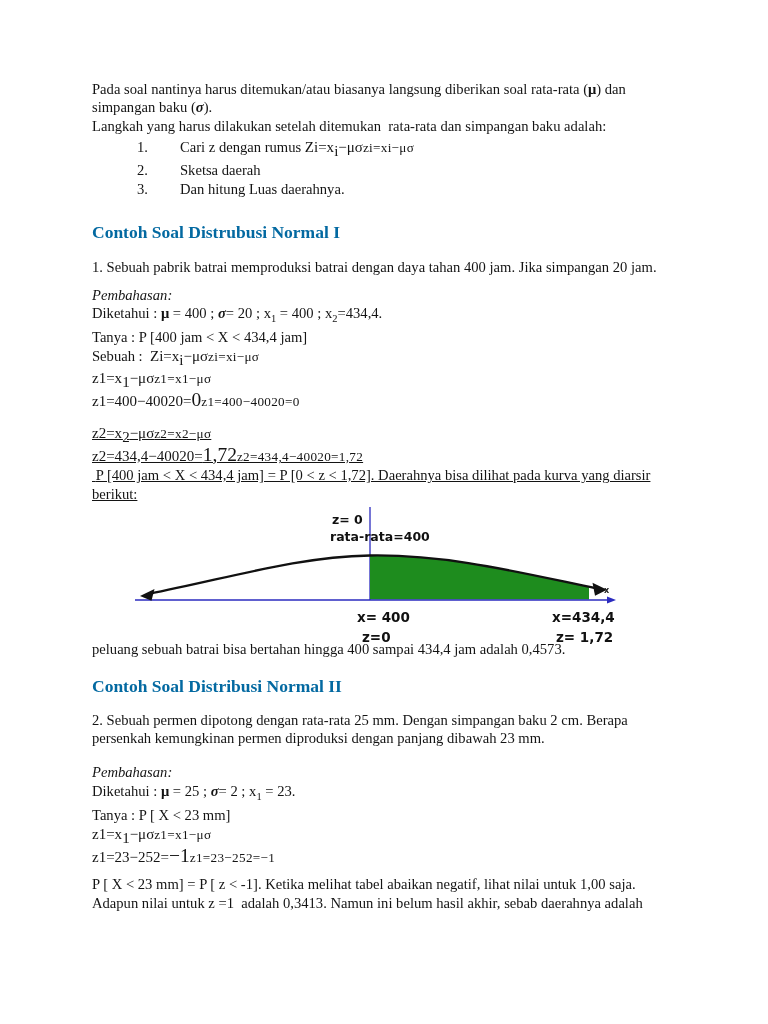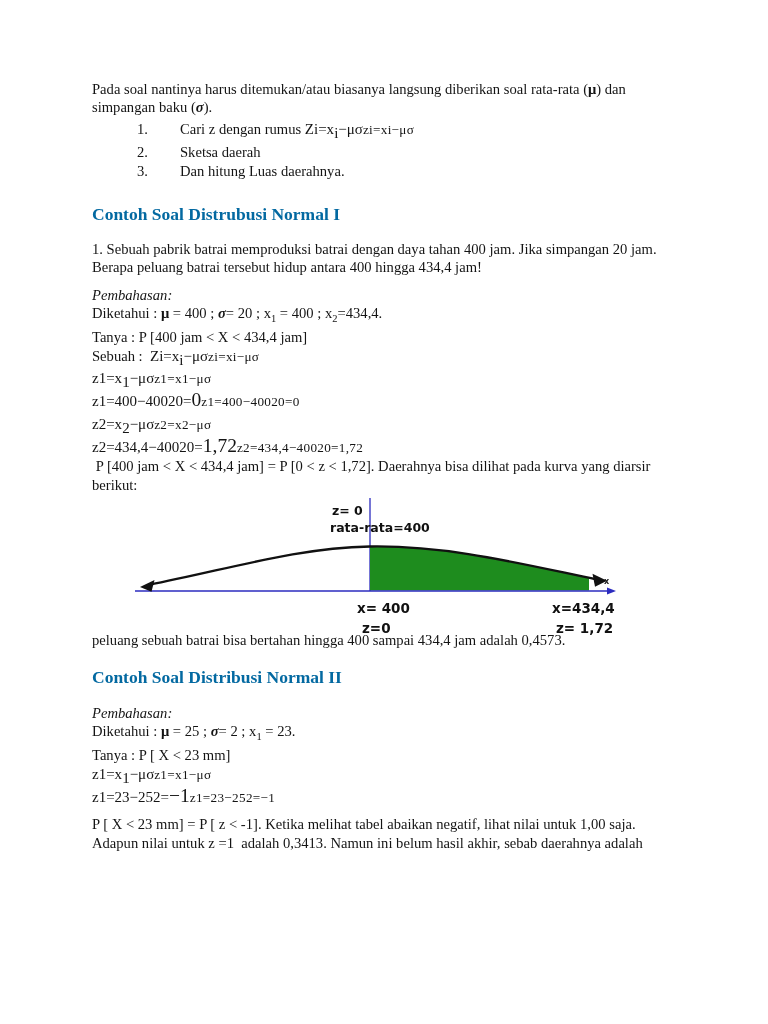--- a/index.html
+++ b/index.html
@@ -17,21 +17,21 @@
   .f{font-size:15px;}
   .fm{font-size:13.2px;letter-spacing:0.3px;}
   .big{font-size:19.5px;line-height:18.4px;}
   .h1{font-size:17.5px;font-weight:bold;line-height:22px;margin:0;color:#0369a1;}
   #steps{margin-top:3px;}
   #steps .item{display:flex;line-height:19px;padding-left:45px;}
   #steps .num{width:43px;flex:0 0 43px;}
   #heading1{margin-top:22px;}
   #p1{margin-top:15px;}
   #sol1{margin-top:9px;}
-  #sol1b{margin-top:3px;}
+  #sol1b{margin-top:12px;text-decoration:underline;}
   #figure{margin-top:1px;height:136px;}
   #figure svg{display:block;}
   #concl1{margin-top:0;}
   #heading2{margin-top:16px;}
   #p2{margin-top:14px;}
   #sol2{margin-top:16px;}
   #final{margin-top:8px;}
   .figlab{font-family:"DejaVu Sans",sans-serif;font-weight:bold;font-size:12.5px;fill:#111;}
   .figlab2{font-family:"DejaVu Sans",sans-serif;font-weight:bold;font-size:13.5px;fill:#111;}
   .figtiny{font-family:"DejaVu Sans",sans-serif;font-weight:bold;font-size:8px;fill:#222;}
@@ -40,20 +40,21 @@
 </style>
 </head>
 <body>
 
 <div class="page">
   <div class="content">
 
     <div id="intro">
       <div class="line"><span>Pada soal nantinya harus ditemukan/atau biasanya langsung diberikan soal rata-rata (</span><span class="b">μ</span><span>) dan</span></div>
       <div class="line"><span>simpangan baku (</span><span class="bi">σ</span><span>).</span></div>
+      <div class="line"><span>Langkah yang harus dilakukan setelah ditemukan  rata-rata dan simpangan baku adalah:</span></div>
     </div>
 
     <div id="steps">
       <div class="item">
         <span class="num">1.</span>
         <span class="txt"><span>Cari z dengan rumus </span><span class="f">Zi=x</span><span class="f sub">i</span><span class="f">−μσ</span><span class="fm">zi=xi−μσ</span></span>
       </div>
       <div class="item">
         <span class="num">2.</span>
         <span class="txt"><span>Sketsa daerah</span></span>
@@ -61,21 +62,20 @@
       <div class="item">
         <span class="num">3.</span>
         <span class="txt"><span>Dan hitung Luas daerahnya.</span></span>
       </div>
     </div>
 
     <h2 class="h1" id="heading1">Contoh Soal Distrubusi Normal I</h2>
 
     <div id="p1">
       <div class="line"><span>1. Sebuah pabrik batrai memproduksi batrai dengan daya tahan 400 jam. Jika simpangan 20 jam.</span></div>
-      <div class="line"><span>Berapa peluang batrai tersebut hidup antara 400 hingga 434,4 jam!</span></div>
     </div>
 
     <div id="sol1">
       <div class="line"><span class="i">Pembahasan:</span></div>
       <div class="line"><span>Diketahui : </span><span class="b">μ</span><span> = 400 ; </span><span class="bi">σ</span><span>= 20 ; x</span><span class="sub">1</span><span> = 400 ; x</span><span class="sub">2</span><span>=434,4.</span></div>
       <div class="line"><span>Tanya : P [400 jam &lt; X &lt; 434,4 jam]</span></div>
       <div class="line"><span>Sebuah :  </span><span class="f">Zi=x</span><span class="f sub">i</span><span class="f">−μσ</span><span class="fm">zi=xi−μσ</span></div>
       <div class="line"><span class="f">z1=x</span><span class="f sub">1</span><span class="f">−μσ</span><span class="fm">z1=x1−μσ</span></div>
       <div class="line"><span class="f">z1=400−40020=</span><span class="big">0</span><span class="fm">z1=400−40020=0</span></div>
     </div>
@@ -105,20 +105,24 @@
         <text class="figlab2" x="556" y="631">z= 1,72</text>
       </svg>
     </div>
 
     <div id="concl1">
       <div class="line"><span>peluang sebuah batrai bisa bertahan hingga 400 sampai 434,4 jam adalah 0,4573.</span></div>
     </div>
 
     <h2 class="h1" id="heading2">Contoh Soal Distribusi Normal II</h2>
 
+    <div id="p2">
+      <div class="line"><span>2. Sebuah permen dipotong dengan rata-rata 25 mm. Dengan simpangan baku 2 cm. Berapa</span></div>
+      <div class="line"><span>persenkah kemungkinan permen diproduksi dengan panjang dibawah 23 mm.</span></div>
+    </div>
 
     <div id="sol2">
       <div class="line"><span class="i">Pembahasan:</span></div>
       <div class="line"><span>Diketahui : </span><span class="b">μ</span><span> = 25 ; </span><span class="bi">σ</span><span>= 2 ; x</span><span class="sub">1</span><span> = 23.</span></div>
       <div class="line"><span>Tanya : P [ X &lt; 23 mm]</span></div>
       <div class="line"><span class="f">z1=x</span><span class="f sub">1</span><span class="f">−μσ</span><span class="fm">z1=x1−μσ</span></div>
       <div class="line"><span class="f">z1=23−252=</span><span class="big">−1</span><span class="fm">z1=23−252=−1</span></div>
     </div>
 
     <div id="final">

